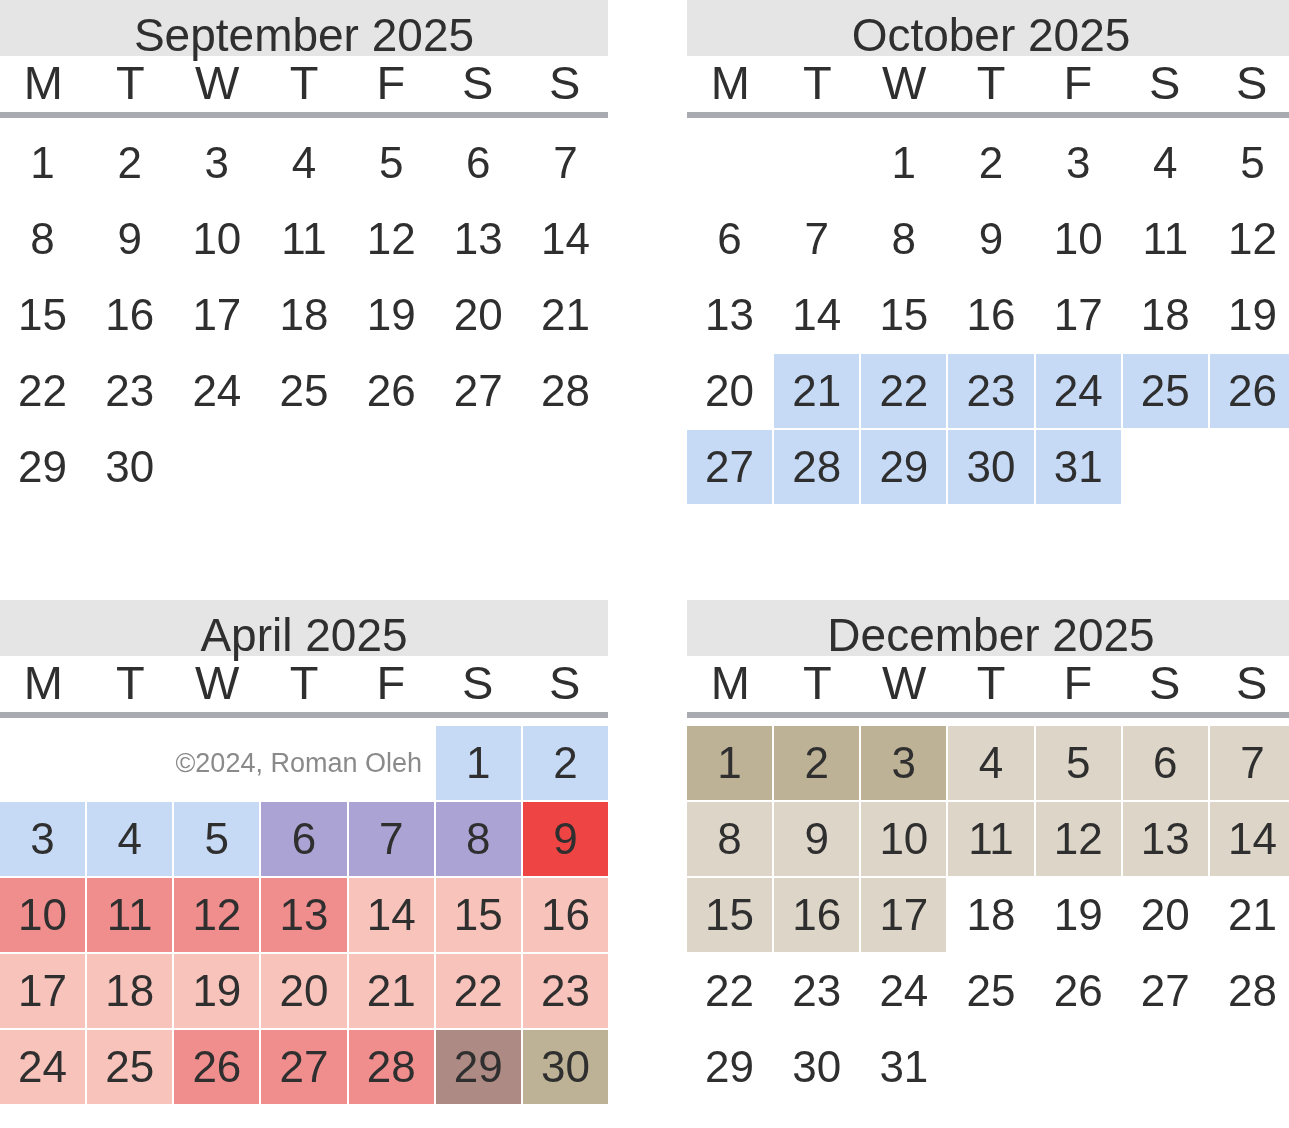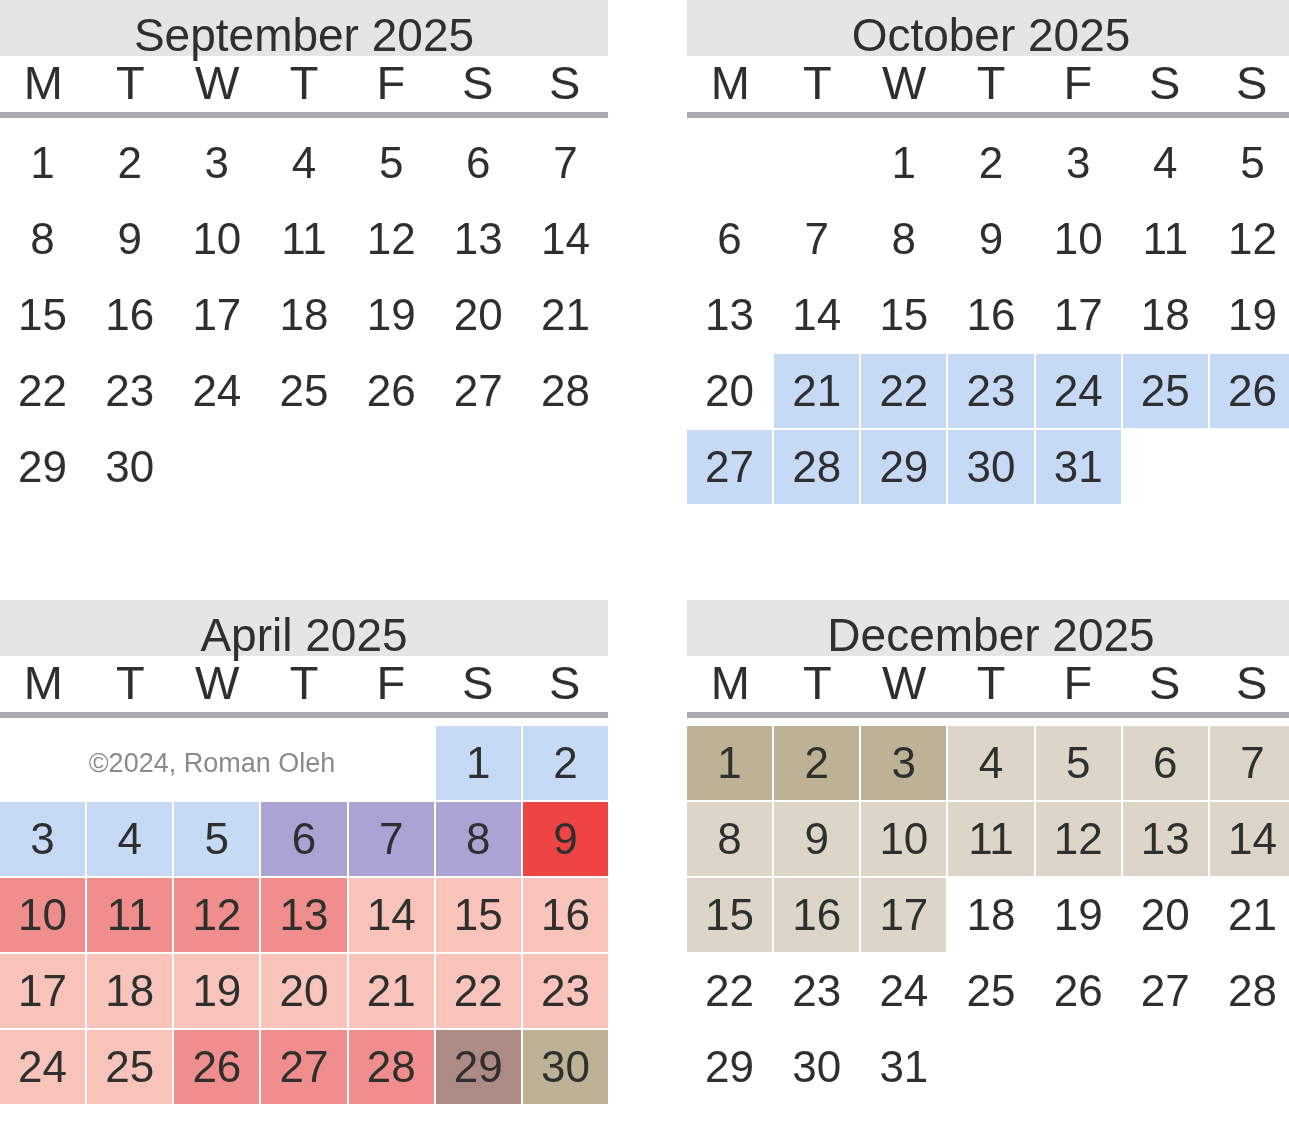--- a/index.html
+++ b/index.html
@@ -88,21 +88,21 @@
 
   
   .copyright {
     position: absolute;
     left: 2px;
     top: 148px;
     width: 420px;
     color: #8a8a8a;
     font-size: 27px;
     line-height: 30px;
-    text-align: center;
+    text-align: right;
     pointer-events: none;
   }
   .copyright .line2 { letter-spacing: -0.3px; }
 </style>
 </head>
 <body>
 
 <div class="calendar-grid">
 
   <div class="month col-left">

